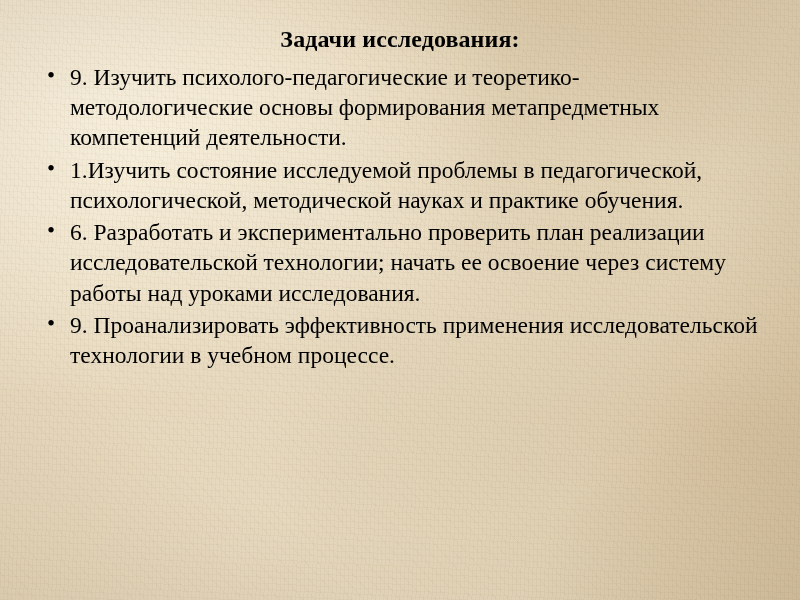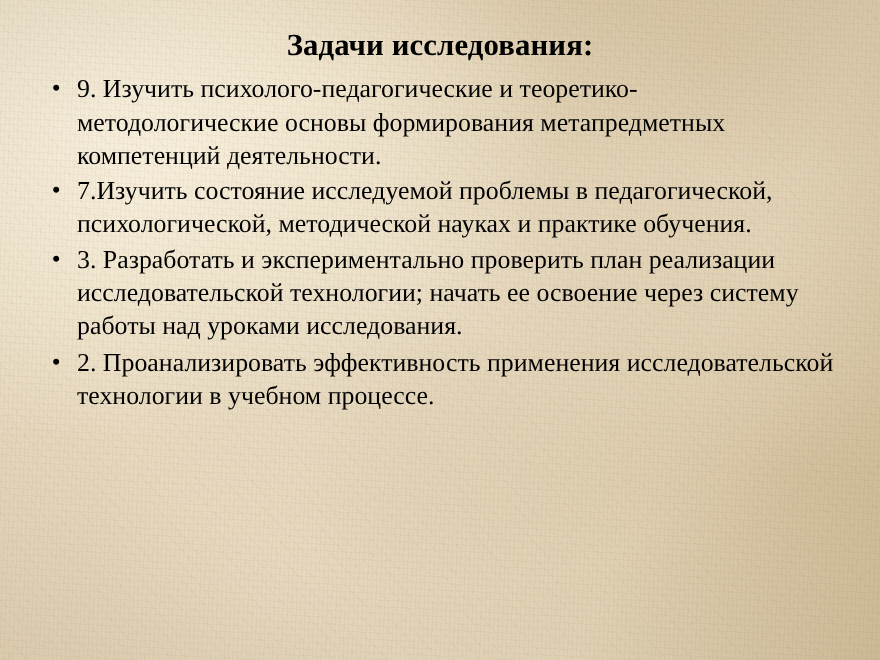--- a/index.html
+++ b/index.html
@@ -48,21 +48,21 @@
     background:
       radial-gradient(ellipse at 50% 50%, rgba(255,255,255,0) 55%, rgba(150,124,86,0.16) 100%);
   }
   .content {
     position: relative;
     z-index: 2;
   }
   .slide-title {
     text-align: center;
     font-weight: bold;
-    font-size: 28px;
+    font-size: 24px;
     color: #000000;
     letter-spacing: 0.1px;
     margin: 0 0 8px 0;
     line-height: 1.15;
     font-family: Liberation Serif, serif;
   }
   ul.task-list {
     list-style: none;
     margin: 0;
     padding: 0;
@@ -96,26 +96,26 @@
 
     <div class="slide-title">Задачи исследования:</div>
 
     <ul class="task-list">
       <li>
         <span class="bullet">•</span>
         <span class="item-text">9. Изучить психолого-педагогические и теоретико-методологические основы формирования метапредметных компетенций  деятельности.</span>
       </li>
       <li>
         <span class="bullet">•</span>
-        <span class="item-text">7.Изучить состояние исследуемой проблемы в педагогической, психологической, методической науках и практике обучения.</span>
+        <span class="item-text">1.Изучить состояние исследуемой проблемы в педагогической, психологической, методической науках и практике обучения.</span>
       </li>
       <li>
         <span class="bullet">•</span>
-        <span class="item-text">3. Разработать и экспериментально проверить план реализации исследовательской технологии; начать ее освоение через систему работы над уроками исследования.</span>
+        <span class="item-text">6. Разработать и экспериментально проверить план реализации исследовательской технологии; начать ее освоение через систему работы над уроками исследования.</span>
       </li>
       <li>
         <span class="bullet">•</span>
-        <span class="item-text"> 2. Проанализировать эффективность применения исследовательской технологии  в учебном процессе.</span>
+        <span class="item-text"> 9. Проанализировать эффективность применения исследовательской технологии  в учебном процессе.</span>
       </li>
     </ul>
 
   </div>
 </div>
 
 </body></html>

